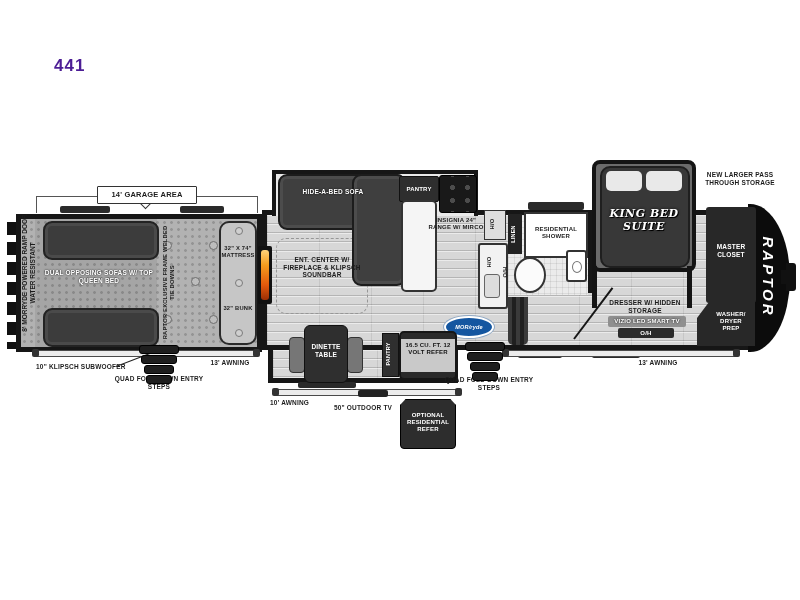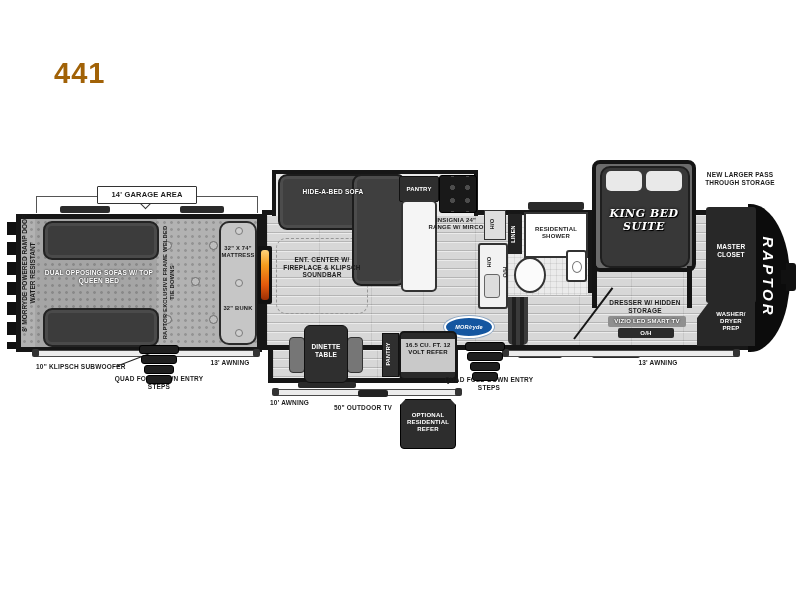--- a/index.html
+++ b/index.html
@@ -31,21 +31,21 @@
   .steps{position:absolute;width:38px;display:flex;flex-direction:column;align-items:center;gap:1px;z-index:7;}
   .steps div{height:7px;background:#1e1e1e;border:1px solid #000;border-radius:3px;}
   .steps div:nth-child(1){width:100%;} .steps div:nth-child(2){width:88%;}
   .steps div:nth-child(3){width:76%;}  .steps div:nth-child(4){width:64%;}
   .tab{position:absolute;background:#2a2a2a;border-radius:2px;z-index:2;}
   .rot{transform:rotate(-90deg);}
 </style>
 </head>
 <body>
 
-<div class="lbl" style="left:54px;top:56px;font-size:29px;color:#a16207;letter-spacing:1px;">441</div>
+<div class="lbl" style="left:54px;top:56px;font-size:17px;color:#4c1d95;letter-spacing:1px;">441</div>
 
 <div class="abs" style="left:36px;top:196px;width:220px;height:16px;border-top:1.5px solid #555;border-left:1.5px solid #555;border-right:1.5px solid #555;z-index:3;"></div>
 <div class="abs" style="left:140px;top:196px;width:10px;height:10px;background:#fff;border-right:1.5px solid #333;border-bottom:1.5px solid #333;transform:rotate(45deg);z-index:4;"></div>
 <div class="lbl" style="left:97px;top:186px;width:98px;height:16px;background:#fff;border:1.5px solid #333;border-radius:1px;font-size:7.5px;line-height:16px;z-index:5;">14' GARAGE AREA</div>
 
 <div class="abs rot" style="left:-46px;top:264px;width:152px;height:18px;text-align:center;z-index:6;">
   <div class="wrap" style="font-weight:bold;font-size:6.5px;color:#1c1c1c;line-height:1.3;">
     <div>8' MORRYDE POWERED RAMP DOOR</div>
     <div>WATER RESISTANT</div>
   </div>

